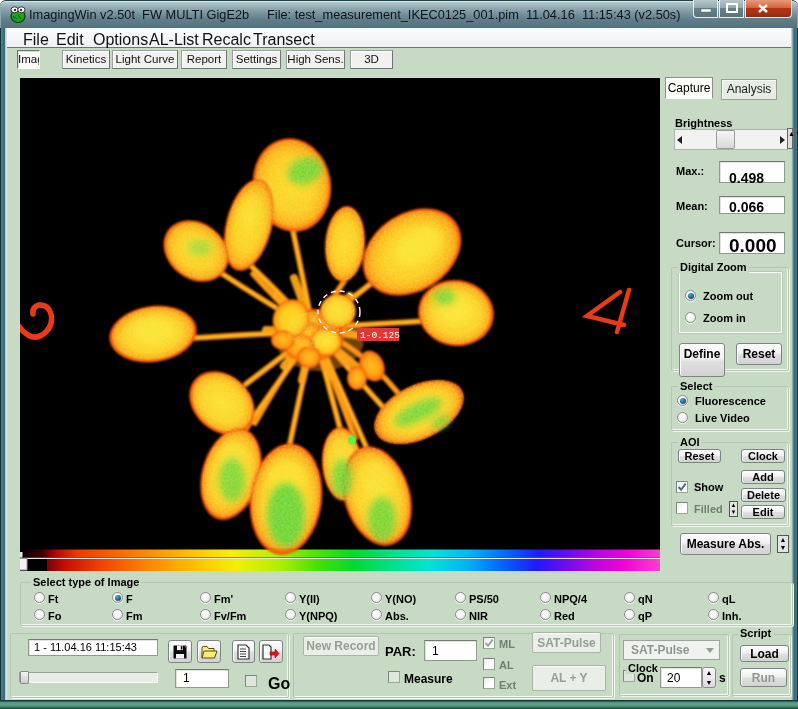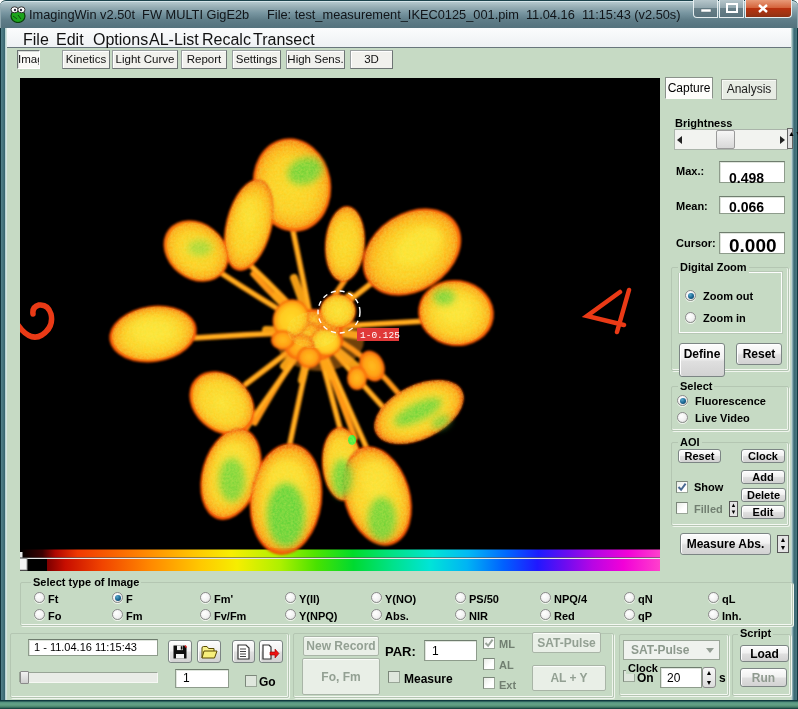--- a/index.html
+++ b/index.html
@@ -410,25 +410,24 @@
         <path d="M3 5 h6 M3 7.5 h6 M3 10 h6 M3 12.5 h6" stroke="#444" stroke-width="1"></path>
       </svg></div>
  <div class="btn" style="left:259px;top:640px;width:24px;height:23px"><svg width="18" height="16" viewBox="0 0 18 16" style="margin-top:3px">
         <path d="M1 1 L7 1 L9 3 L9 15 L1 15 Z" fill="#fff" stroke="#333" stroke-width="1.2"></path>
         <path d="M8 8 L13 8 L13 5 L17 9.5 L13 14 L13 11 L8 11 Z" fill="#e11" stroke="#900" stroke-width="0.6"></path>
       </svg></div>
  <div class="abs" style="left:19px;top:672px;width:139px;height:11px;background:#e9ece7;border:1px solid #98a496;border-bottom-color:#f6f8f4;border-right-color:#f6f8f4"></div>
  <div class="abs" style="left:20px;top:671px;width:9px;height:13px;background:linear-gradient(180deg,#f2f2f2,#cfcfcf);border:1px solid #8a8a8a;border-radius:1px"></div>
  <div class="inp" style="left:175px;top:669px;width:54px;height:19px;font-weight:normal;font-size:12px;padding:1px 0 0 7px">1</div>
  <div class="chk" style="left:245px;top:675px;background:#dfe7dd"></div>
- <div class="lab" style="left:259px;top:675px;font-size:12px">Go</div>
+ <div class="lab" style="left:268px;top:675px;font-size:16px">Go</div>
 
  <div class="gb" style="left:293px;top:633px;width:321px;height:65px"></div>
  <div class="flatb" style="left:303px;top:636px;width:76px;height:20px;line-height:19px">New Record</div>
- <div class="flatb" style="left:302px;top:658px;width:78px;height:37px;line-height:36px">Fo, Fm</div>
  <div class="lab" style="left:385px;top:644px;font-size:13px">PAR:</div>
  <div class="inp" style="left:424px;top:640px;width:53px;height:21px;font-weight:normal;font-size:12px;padding:3px 0 0 7px">1</div>
  <div class="chk" style="left:388px;top:671px;background:#dfe7dd"></div>
  <div class="lab" style="left:404px;top:672px;font-size:12px">Measure</div>
  <div class="chk" style="left:483px;top:637px"><svg width="10" height="10" viewBox="0 0 10 10">
         <path d="M1.5 5 l2.6 2.8 L8.6 1.6" stroke="#9aa49a" stroke-width="2" fill="none"></path>
       </svg></div>
  <div class="lab glab" style="left:499px;top:638px">ML</div>
  <div class="chk" style="left:483px;top:658px"></div>
  <div class="lab glab" style="left:499px;top:659px">AL</div>

